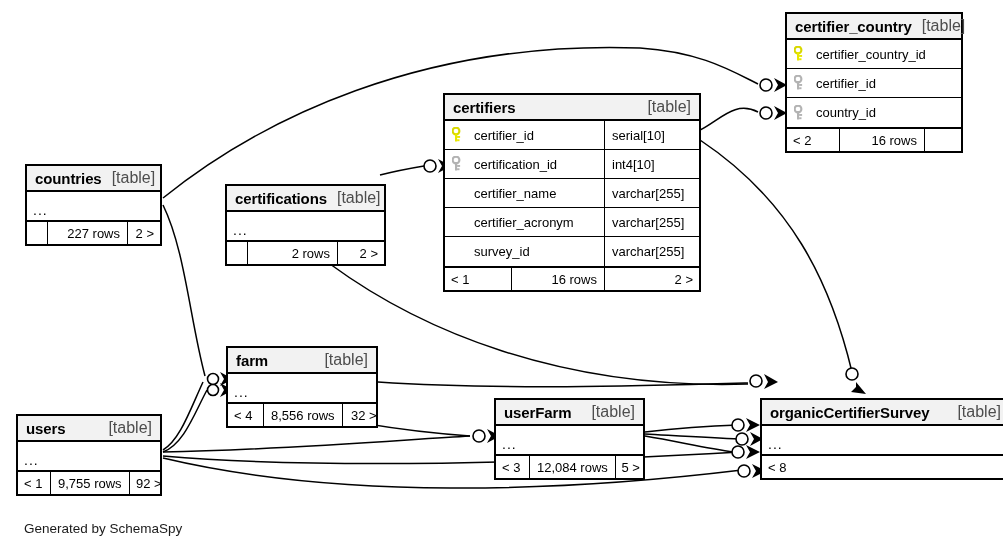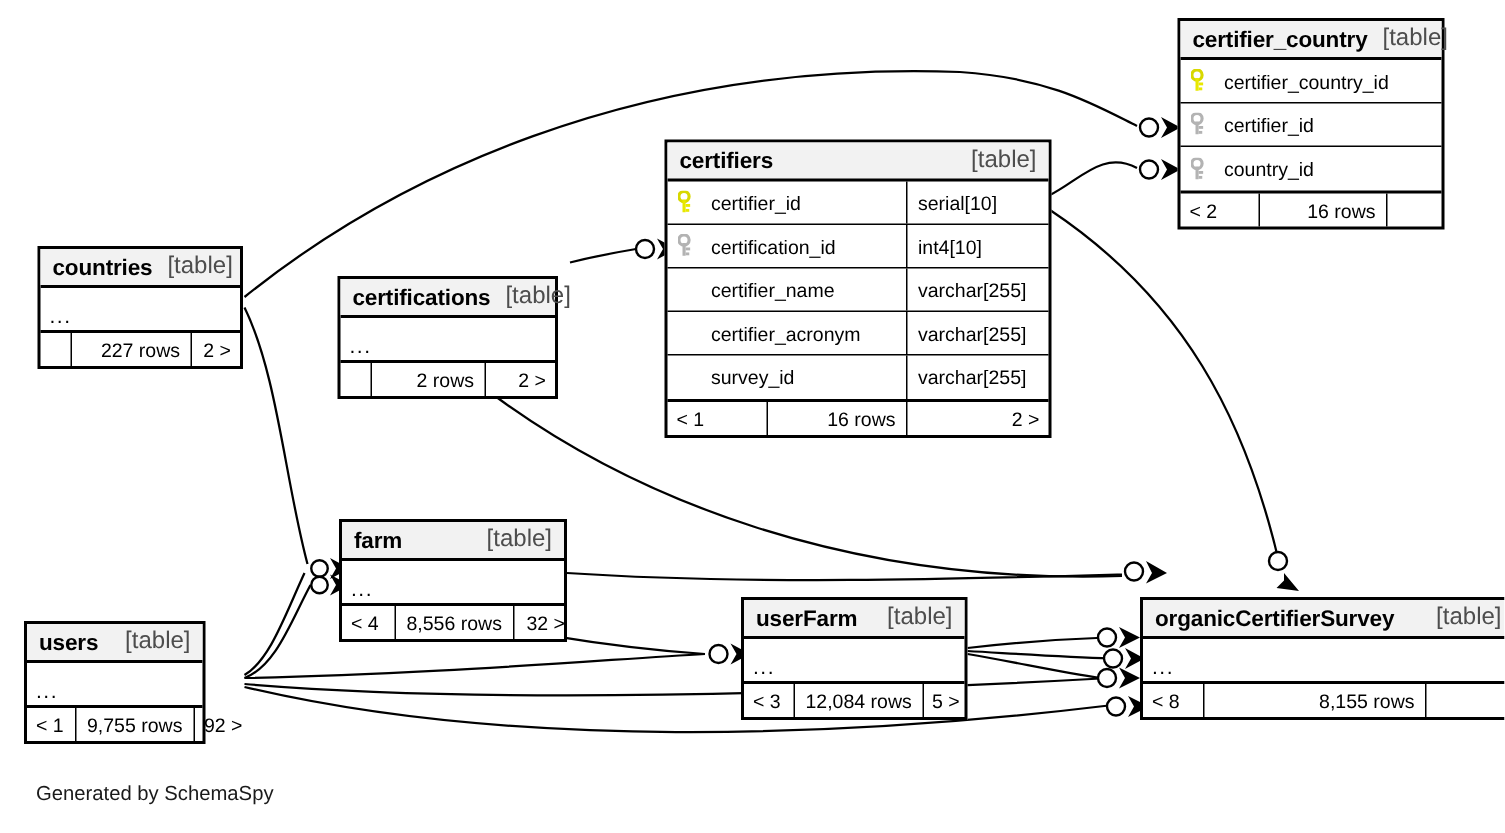--- a/index.html
+++ b/index.html
@@ -338,21 +338,21 @@
       <span class="tbl-tag">[table]</span>
     </div>
     <div class="ellipsis-row">...</div>
     <div class="tbl-footer">
       <div class="foot-cell foot-left" style="width:20px;"></div>
       <div class="foot-cell foot-mid">227 rows</div>
       <div class="foot-cell foot-right" style="width:32px;">2 &gt;</div>
     </div>
   </div>
 
-  <div class="table-node" style="left:225px; top:184px; width:147px;">
+  <div class="table-node" style="left:225px; top:184px; width:161px;">
     <div class="tbl-header">
       <span class="tbl-name">certifications</span>
       <span class="tbl-tag">[table]</span>
     </div>
     <div class="ellipsis-row">...</div>
     <div class="tbl-footer">
       <div class="foot-cell foot-left" style="width:20px;"></div>
       <div class="foot-cell foot-mid">2 rows</div>
       <div class="foot-cell foot-right" style="width:46px;">2 &gt;</div>
     </div>
@@ -364,21 +364,21 @@
       <span class="tbl-tag">[table]</span>
     </div>
     <div class="ellipsis-row">...</div>
     <div class="tbl-footer">
       <div class="foot-cell foot-left" style="width:35px;">&lt; 4</div>
       <div class="foot-cell foot-mid">8,556 rows</div>
       <div class="foot-cell foot-right" style="width:40px;text-align:center;">32 &gt;</div>
     </div>
   </div>
 
-  <div class="table-node" style="left:16px; top:414px; width:121px;">
+  <div class="table-node" style="left:16px; top:414px; width:146px;">
     <div class="tbl-header">
       <span class="tbl-name">users</span>
       <span class="tbl-tag">[table]</span>
     </div>
     <div class="ellipsis-row">...</div>
     <div class="tbl-footer">
       <div class="foot-cell foot-left" style="width:32px;">&lt; 1</div>
       <div class="foot-cell foot-mid">9,755 rows</div>
       <div class="foot-cell foot-right" style="width:38px;text-align:right;">92 &gt;</div>
     </div>
@@ -398,20 +398,19 @@
   </div>
 
   <div class="table-node" style="left:760px; top:398px; width:251px;">
     <div class="tbl-header">
       <span class="tbl-name">organicCertifierSurvey</span>
       <span class="tbl-tag">[table]</span>
     </div>
     <div class="ellipsis-row">...</div>
     <div class="tbl-footer">
       <div class="foot-cell foot-left" style="width:40px;">&lt; 8</div>
-      <div class="foot-cell foot-mid">8,155 rows</div>
       <div class="foot-cell foot-right" style="width:58px;"></div>
     </div>
   </div>
 
   <div class="credit">Generated by SchemaSpy</div>
 
 </div>
 
 </body></html>

